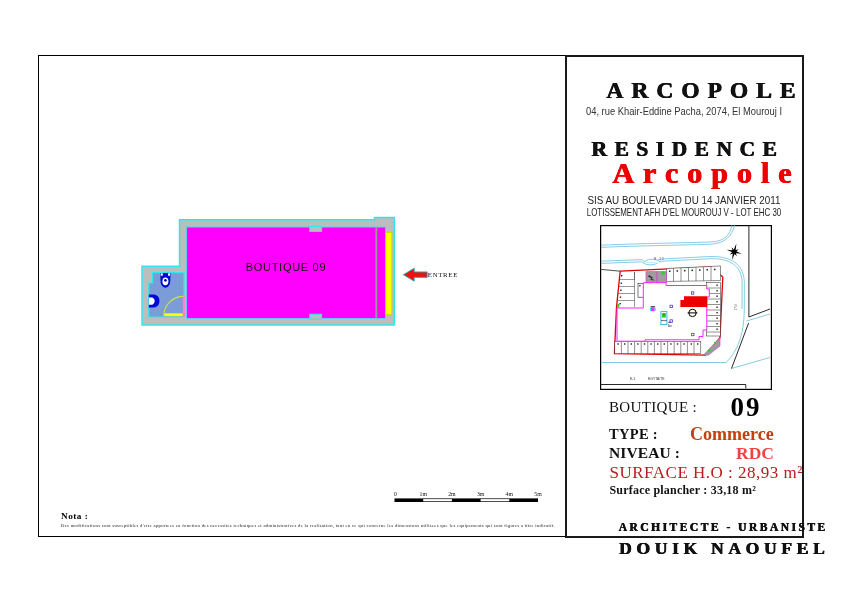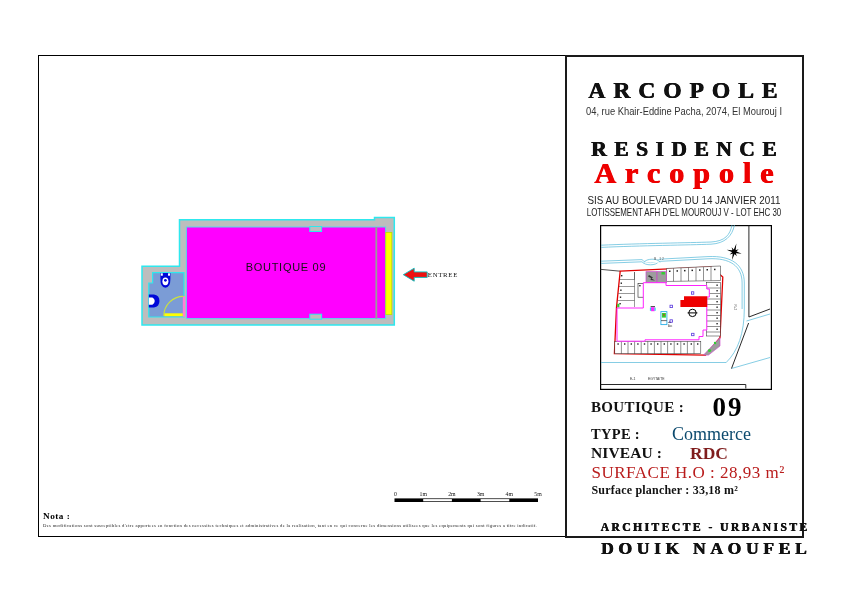--- a/index.html
+++ b/index.html
@@ -1,17 +1,17 @@
 <!DOCTYPE html>
 <html><head><meta charset="utf-8">
 <style>
 html,body{margin:0;padding:0;width:842px;height:595px;background:#fff;overflow:hidden;}
 body{font-family:"Liberation Sans",sans-serif;position:relative;}
 .abs{position:absolute;}
-.ser{font-family:"Liberation Serif",serif;}
+.ser{font-family:"Liberation Serif",serif;padding-left:18px;}
 </style></head>
 <body>
 
 <div class="abs" style="left:38px;top:55px;width:762px;height:480px;border:1.5px solid #000;"></div>
 
 <div class="abs" style="left:565px;top:55px;width:235px;height:479px;border:2px solid #1a1a1a;background:#fff;"></div>
 
 <div class="abs" style="left:0px;top:0px;">
 <svg width="842" height="595" viewBox="0 0 842 595" style="position:absolute;left:0;top:0;">
 
@@ -71,21 +71,21 @@
 </div>
 
 <div class="abs ser" style="left:43px;top:510.5px;font-size:9.2px;font-weight:bold;color:#000;letter-spacing:0.5px;">Nota :</div>
 
 <div class="abs ser" style="left:43px;top:523px;font-size:4.7px;color:#222;letter-spacing:0.3px;white-space:nowrap;">Des modifications sont susceptibles d'etre apportees en fonction des necessites techniques et administratives de la realisation, tant en ce qui concerne les dimensions utilisees que les equipements qui sont figures a titre indicatif.</div>
 
 <div class="abs ser" style="left:565px;top:76.5px;width:236px;text-align:center;font-size:23.5px;font-weight:bold;letter-spacing:8px;text-indent:8px;color:#111;text-shadow:0.4px 0 0 #111,-0.4px 0 0 #111;">ARCOPOLE</div>
 
 <div class="abs" style="left:566px;top:105.5px;width:236px;text-align:center;font-size:10.4px;color:#333;transform:scaleX(0.9);transform-origin:50% 50%;white-space:nowrap;">04, rue Khair-Eddine Pacha, 2074, El Mourouj I</div>
 
-<div class="abs ser" style="left:566px;top:136.5px;width:236px;text-align:center;font-size:21.5px;font-weight:bold;letter-spacing:7.5px;text-indent:7.5px;color:#111;text-shadow:0.4px 0 0 #111,-0.4px 0 0 #111;">RESIDENCE</div>
+<div class="abs ser" style="left:566px;top:136.5px;width:236px;text-align:left;font-size:21.5px;font-weight:bold;letter-spacing:7.5px;text-indent:7.5px;color:#111;text-shadow:0.4px 0 0 #111,-0.4px 0 0 #111;">RESIDENCE</div>
 
 <div class="abs ser" style="left:566px;top:156px;width:236px;text-align:center;font-size:30px;font-weight:bold;letter-spacing:9px;text-indent:9px;color:#ee0000;text-shadow:0.5px 0 0 #ee0000,-0.5px 0 0 #ee0000;">Arcopole</div>
 
 <div class="abs" style="left:566px;top:194px;width:236px;text-align:center;font-size:10.8px;color:#222;transform:scaleX(0.91);transform-origin:50% 50%;white-space:nowrap;">SIS AU BOULEVARD DU 14 JANVIER 2011</div>
 
 <div class="abs" style="left:544px;top:206px;width:280px;text-align:center;font-size:10.8px;color:#222;transform:scaleX(0.735);transform-origin:50% 50%;white-space:nowrap;">LOTISSEMENT AFH D'EL MOUROUJ V - LOT EHC 30</div>
 
 <div class="abs" style="left:599.5px;top:224.5px;">
 <svg width="172" height="165" viewBox="0 0 172 165">
 
@@ -251,31 +251,31 @@
 
   <path d="M135.4,27.1 L136.4,18.5 L133.0,26.5 Z M134.8,27.9 L138.7,24.2 L133.6,25.7 Z M133.9,28.0 L141.7,28.8 L134.5,25.6 Z M133.1,27.4 L136.8,31.3 L135.3,26.2 Z M133.0,26.5 L132.0,35.1 L135.4,27.1 Z M133.6,25.7 L129.7,29.4 L134.8,27.9 Z M134.5,25.6 L126.7,24.8 L133.9,28.0 Z M135.3,26.2 L131.6,22.3 L133.1,27.4 Z" fill="#000"></path>
 
   <text x="54" y="34.8" font-size="3.4" fill="#555" font-family="Liberation Sans,sans-serif" letter-spacing="1">B.12</text>
   <text x="30" y="154.5" font-size="3.4" fill="#333" font-family="Liberation Sans,sans-serif">E-1</text>
   <text x="48" y="154.5" font-size="3.4" fill="#333" font-family="Liberation Sans,sans-serif">EGYTA/TE</text>
   <text x="134.2" y="79.5" font-size="3" fill="#555" font-family="Liberation Sans,sans-serif" transform="rotate(90 134.2 79.5)">R+2</text>
 </svg>
 </div>
 
-<div class="abs ser" style="left:591px;top:399px;font-size:15px;font-weight:bold;letter-spacing:0.35px;color:#111;">BOUTIQUE :</div>
+<div class="abs ser" style="left:591px;top:399px;font-size:15px;font-weight:normal;letter-spacing:0.35px;color:#111;">BOUTIQUE :</div>
 
 <div class="abs ser" style="left:712.5px;top:391.5px;font-size:27px;font-weight:bold;letter-spacing:2px;color:#000000;">09</div>
 
 <div class="abs ser" style="left:591px;top:425.5px;font-size:14.5px;font-weight:bold;letter-spacing:0.3px;color:#111;">TYPE :</div>
 
-<div class="abs ser" style="left:672px;top:423.5px;font-size:18px;font-weight:normal;color:#0c4a6e;">Commerce</div>
+<div class="abs ser" style="left:672px;top:423.5px;font-size:18px;font-weight:bold;color:#c2410c;">Commerce</div>
 
 <div class="abs ser" style="left:591px;top:443.5px;font-size:15.5px;font-weight:bold;letter-spacing:0.1px;color:#111;">NIVEAU :</div>
 
-<div class="abs ser" style="left:690px;top:442.5px;font-size:17.5px;font-weight:bold;color:#7f1d1d;">RDC</div>
+<div class="abs ser" style="left:718px;top:442.5px;font-size:17.5px;font-weight:bold;color:#ef4444;">RDC</div>
 
 <div class="abs ser" style="left:591.5px;top:463px;font-size:17px;font-weight:normal;letter-spacing:0.5px;color:#b91c1c;">SURFACE H.O : 28,93 m²</div>
 
 <div class="abs ser" style="left:591.5px;top:483px;font-size:12px;font-weight:bold;letter-spacing:0.2px;color:#111;">Surface plancher : 33,18 m²</div>
 
 <div class="abs ser" style="left:566px;top:501.5px;width:276px;text-align:center;font-size:17.5px;font-weight:bold;letter-spacing:4.7px;text-indent:4.7px;color:#111;text-shadow:0.4px 0 0 #111,-0.4px 0 0 #111;margin-top:36px;">DOUIK NAOUFEL</div>
 
 <div class="abs ser" style="left:566px;top:520.5px;width:276px;text-align:center;font-size:11.5px;font-weight:bold;letter-spacing:2.5px;text-indent:2.5px;color:#111;text-shadow:0.3px 0 0 #111,-0.3px 0 0 #111;">ARCHITECTE - URBANISTE</div>
 
 </body></html>

